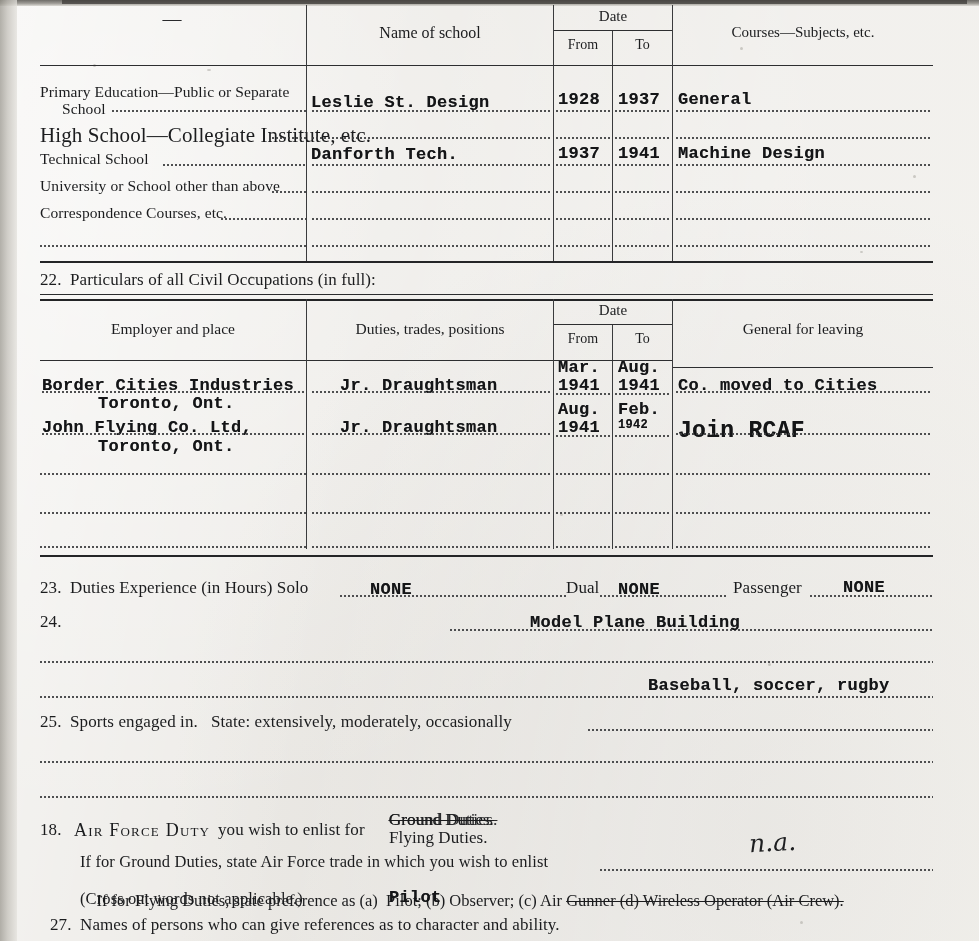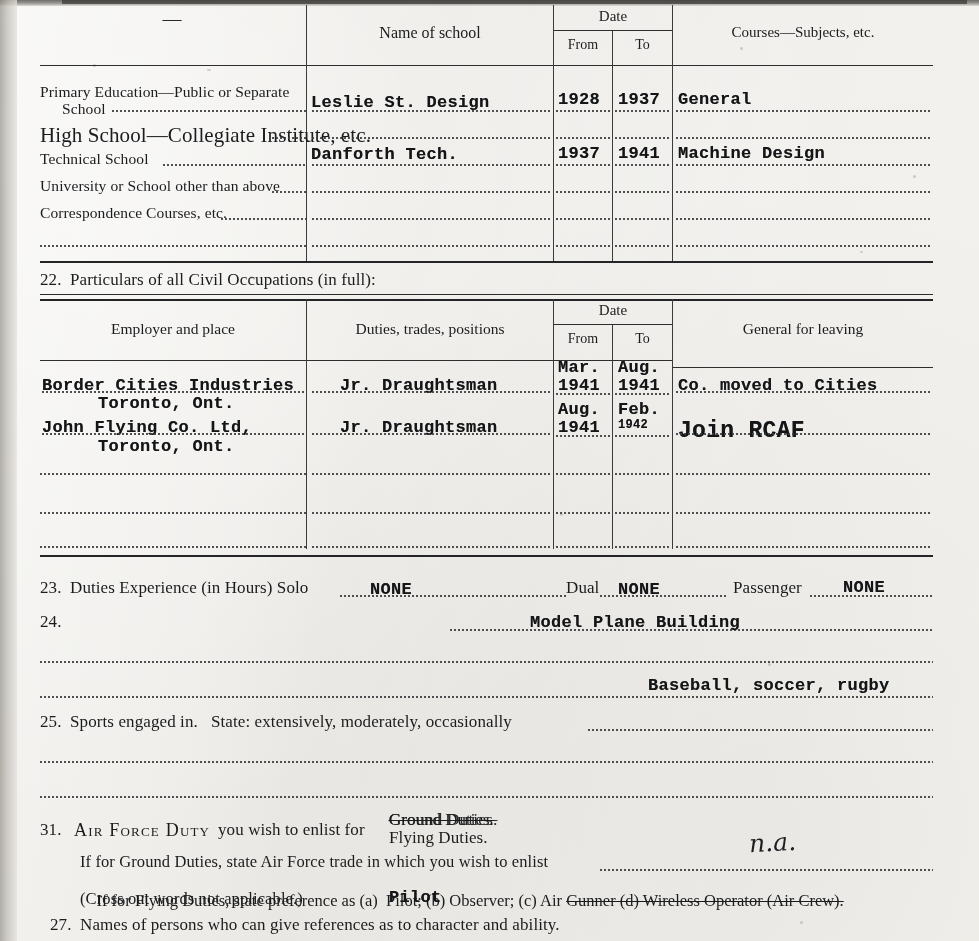--- a/index.html
+++ b/index.html
@@ -329,21 +329,21 @@
   
   <div class="printed" style="left:40px;top:712px;font-size:17px;">25.</div>
   <div class="printed" style="left:70px;top:712px;font-size:17px;">Sports engaged in.   State: extensively, moderately, occasionally</div>
   <div class="dots" style="left:588px;top:729px;width:345px;"></div>
   <div class="typed" style="left:612px;top:676px;font-size:17px;margin-left:36px;">Baseball, soccer, rugby</div>
 
   <div class="dots" style="left:40px;top:761px;width:893px;"></div>
   <div class="dots" style="left:40px;top:796px;width:893px;"></div>
 
   
-  <div class="printed" style="left:40px;top:820px;font-size:17px;">31.</div>
+  <div class="printed" style="left:40px;top:820px;font-size:17px;">18.</div>
   <div class="printed smallcaps-lead" style="left:74px;top:820px;font-size:18px;letter-spacing:1.2px;">Air Force Duty</div>
   <div class="printed" style="left:218px;top:820px;font-size:17px;">you wish to enlist for</div>
 
   
   <div class="abs strike-over" style="left:389px;top:810px;font-family:'Liberation Serif',serif;font-size:17px;color:#1b1c1e;">
     <span class="under-text xout">Ground Duties.</span>
     <span class="over-text xout" style="transform:translateX(2.5px) scaleX(1.04);">Ground Duties.</span>
   </div>
   <div class="printed" style="left:389px;top:828px;font-size:17px;">Flying Duties.</div>
 

